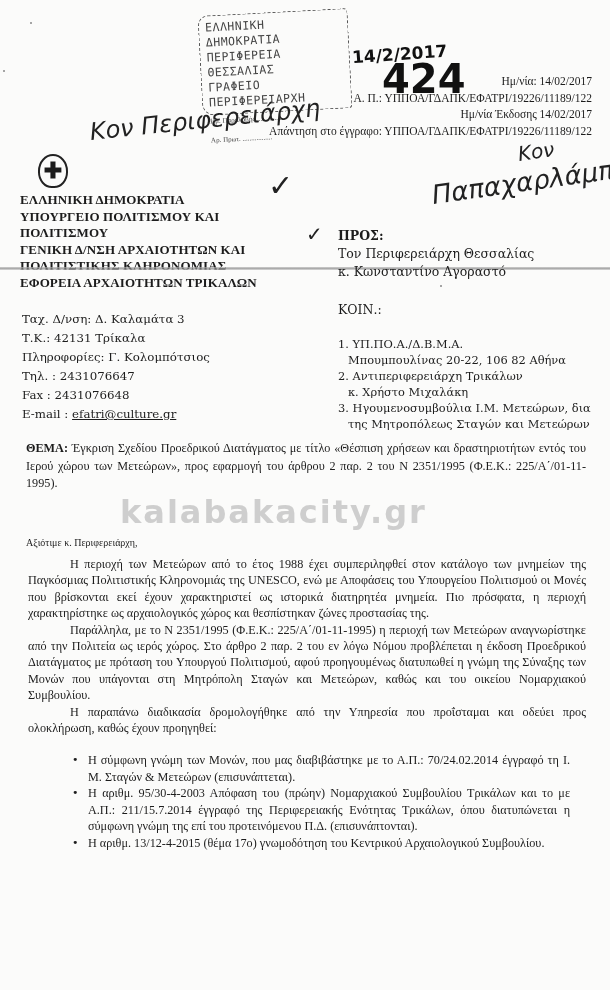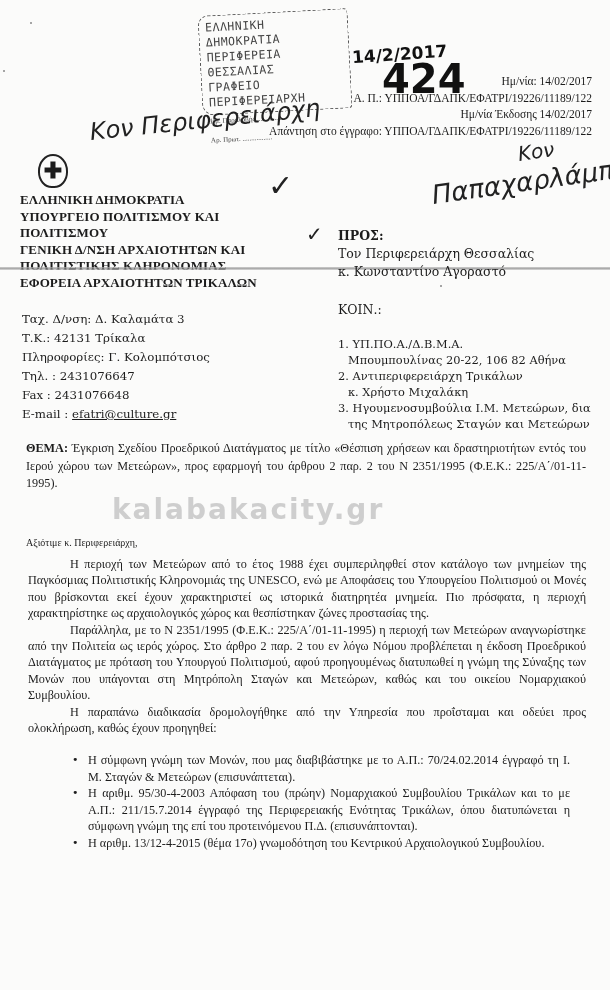--- a/index.html
+++ b/index.html
@@ -40,22 +40,22 @@
 
   .recipient { left: 338px; top: 227px; font-size: 12.5px; line-height: 18px; }
   .recipient .label { font-weight: bold; font-size: 12.5px; }
   .cc { left: 338px; top: 302px; font-size: 11.4px; line-height: 16px; }
   .cc .indent { padding-left: 10px; }
 
   .subject { left: 26px; top: 440px; width: 560px; font-size: 12.2px; line-height: 17.5px; text-align: justify; }
   .subject b { font-weight: bold; }
 
   .watermark {
-    left: 112px; top: 493px; font-family: "DejaVu Sans", sans-serif; font-weight: bold;
-    font-size: 28px; color: rgba(170,170,170,0.55); letter-spacing: 2px;
+    left: 120px; top: 493px; font-family: "DejaVu Sans", sans-serif; font-weight: bold;
+    font-size: 32px; color: rgba(170,170,170,0.55); letter-spacing: 2px;
   }
 
   .salutation { left: 26px; top: 537px; font-size: 10px; }
 
   .body-text { left: 28px; top: 556px; width: 558px; font-size: 12.2px; line-height: 16.4px; text-align: justify; }
   .body-text p { margin: 0; text-indent: 42px; }
   .body-text ul { margin: 16px; padding-left: 44px; list-style: none; }
   .body-text li { position: relative; }
   .body-text li::before { content: "•"; position: absolute; left: -16px; font-family: "DejaVu Sans", sans-serif; font-size: 11px; }
 

